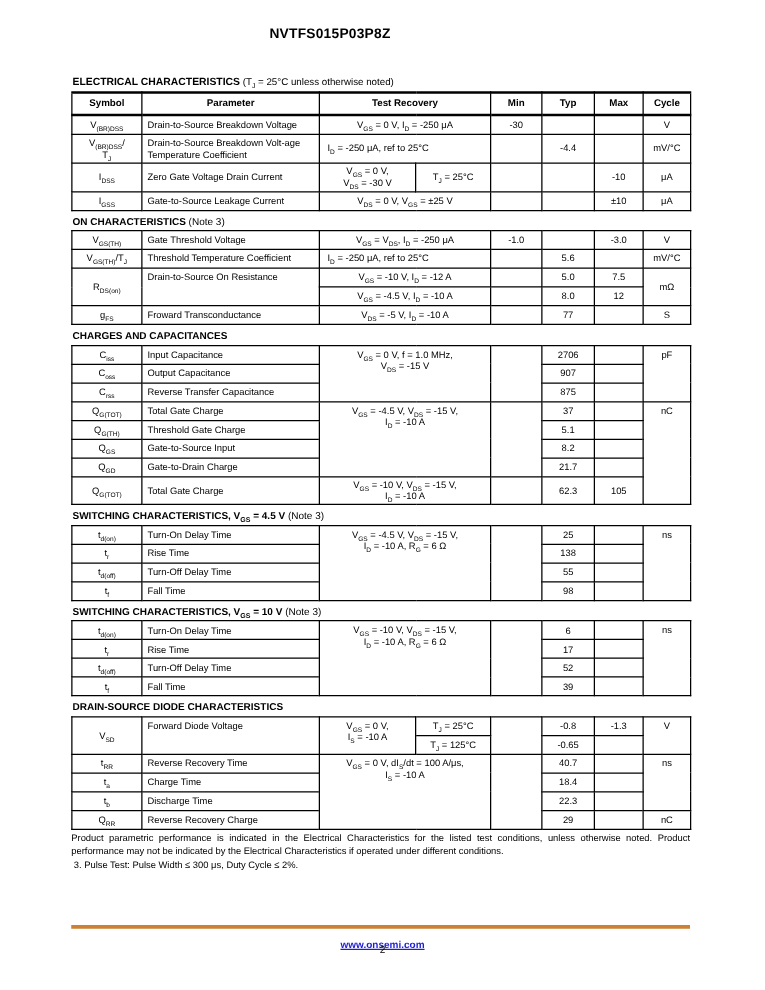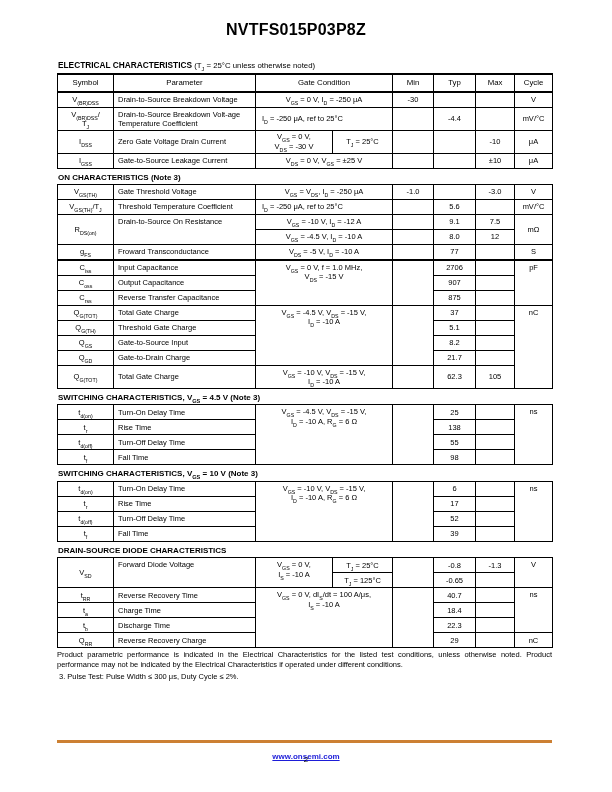--- a/index.html
+++ b/index.html
@@ -3,40 +3,40 @@
 <meta charset="utf-8">
 <style>
   html,body{margin:0;padding:0;}
   body{
     width:612px;height:792px;background:#ffffff;position:relative;
     font-family:"Liberation Sans","DejaVu Sans",sans-serif;color:#000;
     -webkit-font-smoothing:antialiased;
   }
   .page-title{
     position:absolute;top:21px;left:0;width:528px;text-align:center;
-    font-size:16px;font-weight:bold;letter-spacing:.2px;padding-left:32px;
+    font-size:11px;font-weight:bold;letter-spacing:.2px;
   }
   .content{position:absolute;left:57px;top:60px;width:495px;}
   .ec-heading{font-size:7.8px;margin:0 0 3px 1px;}
   .ec-heading .hb{font-weight:bold;font-size:8.3px;}
   .ec-heading .nrm{font-weight:normal;}
   table{border-collapse:collapse;width:495px;table-layout:fixed;}
   td,th{
     border:1px solid #000;font-size:7.5px;padding:1.5px 2px;
     text-align:center;vertical-align:middle;line-height:1.25;overflow:hidden;
   }
-  th{font-weight:normal;font-size:7.8px;height:13px;}
+  th{font-weight:bold;font-size:7.8px;height:13px;}
   .head-table{border-top:2.2px solid #000;}
   td{height:11px;}
   .pl{text-align:left;padding-left:4px;}
   .tl{text-align:left;padding-left:6px;}
   .vt{vertical-align:top;padding-top:2px;}
   sub{font-size:70%;line-height:0;}
   .sec-title{font-weight:bold;font-size:8px;padding:4px 0 2.5px 1px;}
-  .sec-title .nrm{font-weight:bold;}
+  .sec-title .nrm{font-weight:normal;}
   .footnotes{font-size:7.5px;line-height:1.35;margin-top:2px;}
   .footnotes .para{text-align:justify;}
   .footnotes .note3{margin-top:1px;padding-left:2px;}
   .footer-bar{position:absolute;left:57px;top:740px;width:495px;height:2.5px;background:#cc8033;}
   .footer-link-wrap{position:absolute;top:745px;left:0;width:612px;text-align:center;}
   .footer-link{font-size:8px;font-weight:bold;color:#1d1dd8;text-decoration:underline;cursor:pointer;}
   .footer-page{position:absolute;top:755px;left:0;width:612px;text-align:center;font-size:8px;}
 </style>
 </head>
 <body>
@@ -58,21 +58,21 @@
         <col style="width:60px">
         <col style="width:41px">
         <col style="width:42px">
         <col style="width:39px">
         <col style="width:38px">
       </colgroup>
     <tbody>
         <tr>
       <th>Symbol</th>
       <th>Parameter</th>
-      <th colspan="2">Gate Condition</th>
+      <th colspan="2">Test Recovery</th>
       <th>Min</th>
       <th>Typ</th>
       <th>Max</th>
       <th>Cycle</th>
     </tr>
   </tbody>
     </table>
 
   <table>
     <colgroup>
@@ -155,21 +155,21 @@
       <td></td>
       <td>5.6</td>
       <td></td>
       <td>mV/°C</td>
     </tr>
     <tr>
       <td rowspan="2">R<sub>DS(on)</sub></td>
       <td rowspan="2" class="pl" style="vertical-align:top;padding-top:2px;">Drain-to-Source On Resistance</td>
       <td colspan="2">V<sub>GS</sub> = -10 V, I<sub>D</sub> = -12 A</td>
       <td></td>
-      <td>9.1</td>
+      <td>5.0</td>
       <td>7.5</td>
       <td rowspan="2">mΩ</td>
     </tr>
     <tr>
       <td colspan="2">V<sub>GS</sub> = -4.5 V, I<sub>D</sub> = -10 A</td>
       <td></td>
       <td>8.0</td>
       <td>12</td>
     </tr>
     <tr>
@@ -177,20 +177,21 @@
       <td class="pl">Froward Transconductance</td>
       <td colspan="2">V<sub>DS</sub> = -5 V, I<sub>D</sub> = -10 A</td>
       <td></td>
       <td>77</td>
       <td></td>
       <td>S</td>
     </tr>
   </tbody>
     </table>
 
+  <div class="sec-title">CHARGES AND CAPACITANCES</div>
   <table>
     <colgroup>
         <col style="width:56px">
         <col style="width:142px">
         <col style="width:77px">
         <col style="width:60px">
         <col style="width:41px">
         <col style="width:42px">
         <col style="width:39px">
         <col style="width:38px">

